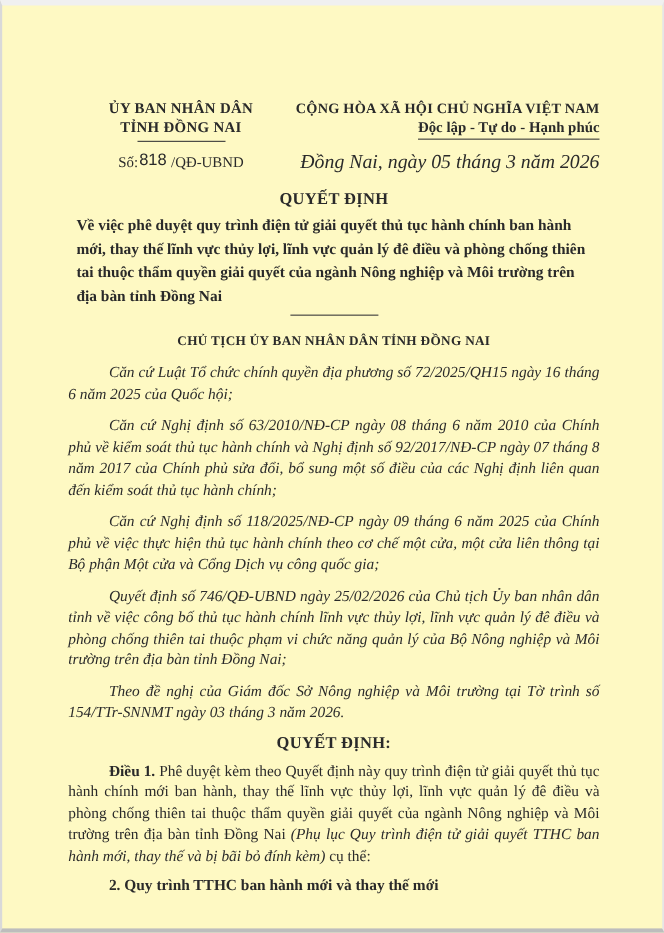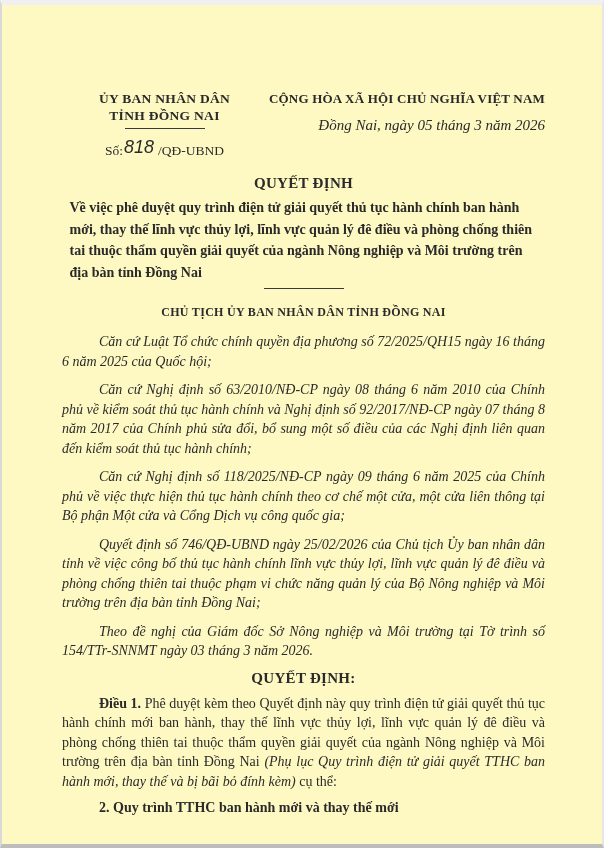--- a/index.html
+++ b/index.html
@@ -20,24 +20,24 @@
     border-bottom: 4px solid #bdbdbd;
     padding: 85px 57px 0 60px;
   }
   
   .header { display: flex; justify-content: space-between; align-items: flex-start; }
   .h-left  { width: 205px; text-align: center; }
   .h-right { width: 278px; text-align: right; }
   .org-name { font-weight: bold; font-size: 13.5px; line-height: 17px; letter-spacing: .3px; }
   .org-underline { width: 80px; border-top: 1.5px solid #3a3a3a; margin: 4px auto 10px auto; }
   .doc-number { font-size: 13.5px; margin-top: 2px; }
-  .doc-number .num { font-family: "Liberation Sans", sans-serif; font-size: 18px; position: relative; top: -2px; margin: 0 4px 0 1px; font-style: italic; }
+  .doc-number .num { font-family: "Liberation Sans", sans-serif; font-size: 15px; position: relative; top: -2px; margin: 0 4px 0 1px; }
   .national { font-weight: bold; font-size: 13px; line-height: 17px; letter-spacing: .2px; }
   .motto { display: inline-block; font-weight: bold; font-size: 13.5px; border-bottom: 1.5px solid #3a3a3a; padding-bottom: 2px; }
-  .date { font-style: italic; font-size: 15px; margin-top: 10px; }
+  .date { font-style: italic; font-size: 18px; margin-top: 10px; }
   
   .title { text-align: center; font-weight: bold; font-size: 15px; margin-top: 15px; letter-spacing: .3px; }
   .subject {
     text-align: left; font-weight: bold; font-size: 14px; line-height: 21.5px;
     max-width: 468px; margin: 5px auto 0 auto;
   }
   .subject-underline { width: 80px; border-top: 1.5px solid #3a3a3a; margin: 5px auto 0 auto; }
   .authority { text-align: center; font-weight: bold; font-size: 12px; letter-spacing: .3px; margin-top: 16px; }
   
   .recitals { margin-top: 12px; }
@@ -64,20 +64,23 @@
         <div>ỦY BAN NHÂN DÂN</div>
         <div>TỈNH ĐỒNG NAI</div>
       </div>
       <div class="org-underline"></div>
       <div class="doc-number">
         <span>Số:</span><span class="num">818</span><span>/QĐ-UBND</span>
       </div>
     </div>
     <div class="h-right">
       <div class="national">CỘNG HÒA XÃ HỘI CHỦ NGHĨA VIỆT NAM</div>
+      <div>
+        <span class="motto">Độc lập - Tự do - Hạnh phúc</span>
+      </div>
       <div class="date">Đồng Nai, ngày 05 tháng 3 năm 2026</div>
     </div>
   </div>
 
   <div class="title">QUYẾT ĐỊNH</div>
 
   <div class="subject">Về việc phê duyệt quy trình điện tử giải quyết thủ tục hành chính ban hành mới, thay thế lĩnh vực thủy lợi, lĩnh vực quản lý đê điều và phòng chống thiên tai thuộc thẩm quyền giải quyết của ngành Nông nghiệp và Môi trường trên địa bàn tỉnh Đồng Nai</div>
   <div class="subject-underline"></div>
 
   <div class="authority">CHỦ TỊCH ỦY BAN NHÂN DÂN TỈNH ĐỒNG NAI</div>

